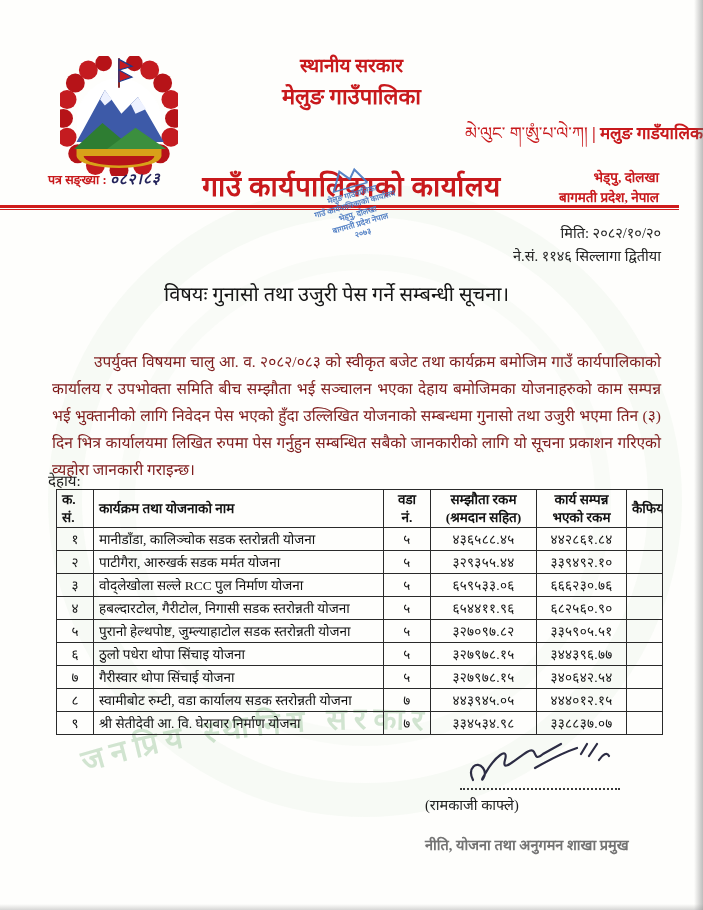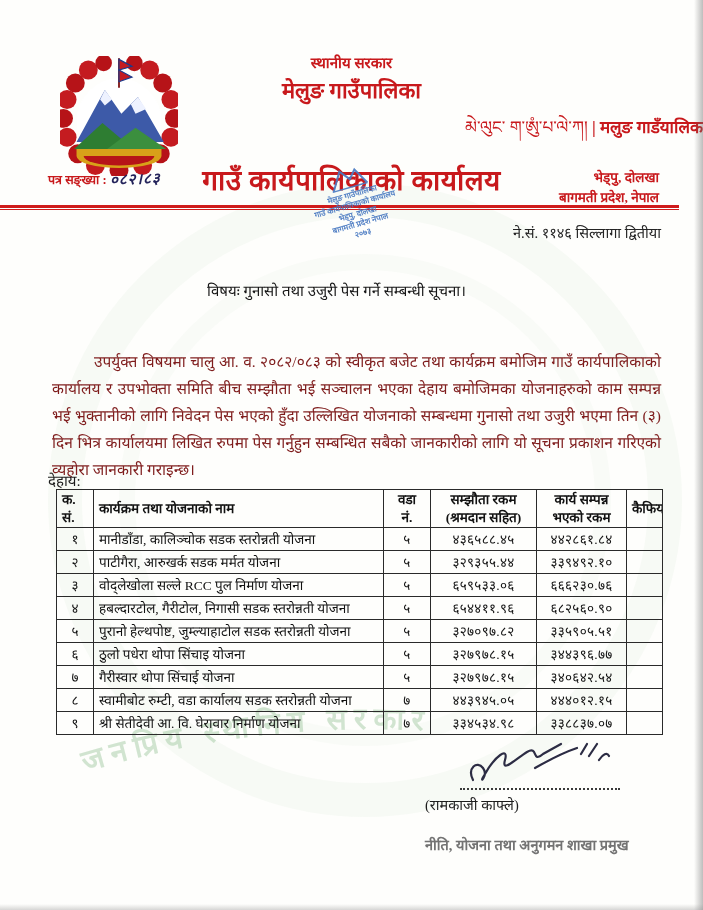--- a/index.html
+++ b/index.html
@@ -10,21 +10,21 @@
     font-family:"Liberation Serif","DejaVu Serif",serif; color:#1c1c1c;
   }
   
   .edge-right { position:absolute; top:0; right:0; width:9px; height:100%;
     background:linear-gradient(to right, rgba(0,0,0,0), rgba(110,110,110,.45)); }
   .edge-bottom { position:absolute; bottom:0; left:0; width:100%; height:6px;
     background:linear-gradient(to bottom, rgba(0,0,0,0), rgba(140,140,140,.35)); }
 
   
   .letterhead { position:absolute; left:0; right:0; top:52px; text-align:center; color:#c8191c; }
-  .lh1 { font-size:15px; font-weight:bold;font-family:Liberation Serif, serif; }
+  .lh1 { font-size:19px; font-weight:bold;font-family:Liberation Serif, serif; }
   .lh2 { font-size:22px; font-weight:bold; margin-top:2px; }
   .lh3 { font-size:17px; margin-top:4px;text-align:right; }
   .lh3 b { font-weight:bold; }
   .lh4 { font-size:28px; font-weight:bold; margin-top:4px; letter-spacing:.5px; }
 
   .emblem { position:absolute; left:60px; top:56px; width:118px; height:120px; }
 
   
   .meta-left { position:absolute; left:48px; top:168px; font-size:12.5px; font-weight:bold; color:#c8191c; }
   .meta-left .row { height:22px; }
@@ -40,21 +40,21 @@
     font-size:14.5px; color:#242424; line-height:23px; }
 
   
   .stamp { position:absolute; left:295px; top:162px; width:130px; height:120px;
     transform:rotate(-16deg); color:#4a7ac2; text-align:center; font-size:8px;
     line-height:10px; opacity:.92; font-weight:bold; }
   .stamp svg { display:block; margin:0 auto 1px auto; }
 
   
   .subject { position:absolute; left:0; right:30px; top:280px; text-align:center;
-    font-size:15px; color:#161616; }
+    font-size:20px; color:#161616; }
   .salutation { position:absolute; left:52px; top:326px; font-size:15.5px; }
   .body-par { position:absolute; left:52px; right:42px; top:348px; font-size:15.5px;
     line-height:27px; text-align:justify; text-indent:42px; color:#7f1d1d; }
   .dehaya { position:absolute; left:48px; top:470px; font-size:15px; }
 
   
   .tbl { position:absolute; left:56px; top:489px; border-collapse:collapse;
     table-layout:fixed; width:606px; font-size:13.5px; color:#121212; }
   .tbl th, .tbl td { border:1.4px solid #2a2a2a; padding:0 5px; overflow:hidden; }
   .tbl th { font-weight:bold; height:38px; white-space:pre-line; vertical-align:middle;
@@ -158,20 +158,21 @@
       <line x1="2" y1="24" x2="38" y2="24" stroke="#4a7ac2" stroke-width="1.5"></line>
     </svg>
     <div>मेलुङ गाउँपालिका</div>
     <div>गाउँ कार्यपालिकाको कार्यालय</div>
     <div>भेड्पु, दोलखा</div>
     <div>बागमती प्रदेश नेपाल</div>
     <div>२०७३</div>
   </div>
 
   <div class="date-block">
+    <div>मिति: २०८२/१०/२०</div>
     <div>ने.सं. ११४६ सिल्लागा द्वितीया</div>
   </div>
 
   <div class="subject">विषयः गुनासो तथा उजुरी पेस गर्ने सम्बन्धी सूचना।</div>
   <div class="body-par">उपर्युक्त विषयमा चालु आ. व. २०८२/०८३ को स्वीकृत बजेट तथा कार्यक्रम बमोजिम गाउँ कार्यपालिकाको कार्यालय र उपभोक्ता समिति बीच सम्झौता भई सञ्चालन भएका देहाय बमोजिमका योजनाहरुको काम सम्पन्न भई भुक्तानीको लागि निवेदन पेस भएको हुँदा उल्लिखित योजनाको सम्बन्धमा गुनासो तथा उजुरी भएमा तिन (३) दिन भित्र कार्यालयमा लिखित रुपमा पेस गर्नुहुन सम्बन्धित सबैको जानकारीको लागि यो सूचना प्रकाशन गरिएको व्यहोरा जानकारी गराइन्छ।</div>
   <div class="dehaya">देहाय:</div>
 
   <table class="tbl">
     <colgroup>
       <col class="w0">

